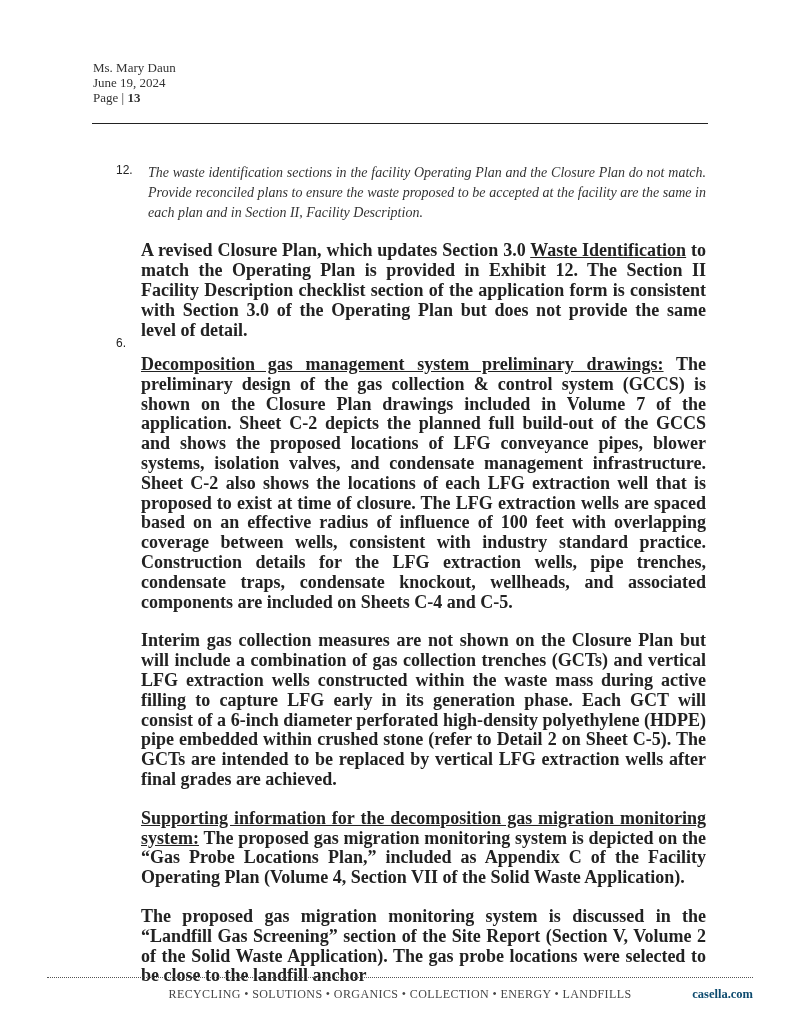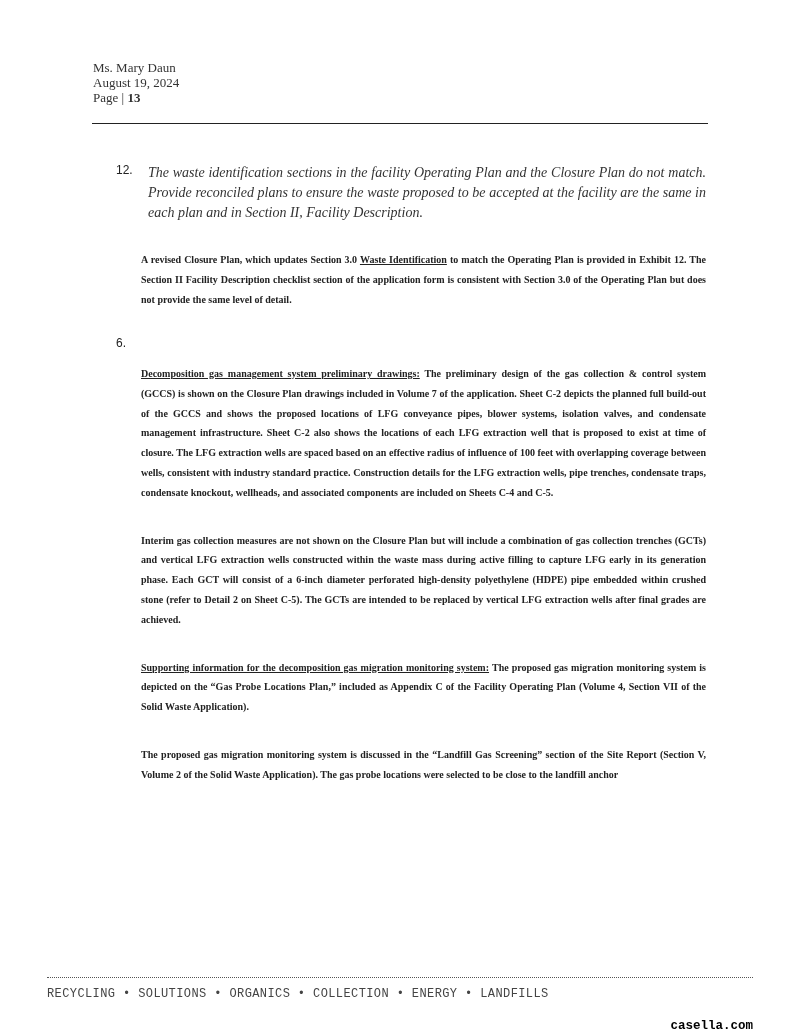--- a/index.html
+++ b/index.html
@@ -3,32 +3,32 @@
 <meta charset="utf-8">
 <style>
   html, body { margin: 0; padding: 0; background: #ffffff; }
   body { width: 800px; height: 1035px; position: relative; overflow: hidden; color: #222; font-family: "DejaVu Serif", serif; }
   .header { position: absolute; left: 93px; top: 60px; font-size: 13px; line-height: 15px; color: #333; font-family: "Liberation Serif", serif; }
   .header .b { font-weight: bold; }
   .rule { position: absolute; left: 92px; top: 123px; width: 616px; height: 1px; background: #222; }
   .item { position: absolute; left: 116px; width: 590px; }
   .num { position: absolute; left: 0; top: 0; font-size: 12px; font-family: "Liberation Sans", sans-serif; }
   .q { margin-left: 32px; font-style: italic; font-size: 14px; line-height: 19.8px; text-align: justify; color: #333; font-family: "Liberation Serif", serif; }
-  .a { margin-left: 25px; font-weight: bold; font-size: 10px; line-height: 19.8px; text-align: justify; color: #222; font-family: "Liberation Serif", serif; margin-top: 28px; }
+  .a { margin-left: 25px; font-weight: bold; font-size: 18px; line-height: 19.8px; text-align: justify; color: #222; font-family: "Liberation Serif", serif; margin-top: 19px; }
   .u { text-decoration: underline; }
   .footer-rule { position: absolute; left: 47px; top: 977px; width: 706px; border-top: 1px dotted #555; }
-  .footer { position: absolute; left: 47px; top: 987px; width: 706px; font-family: Liberation Mono, monospace; font-size: 12px; color: #444; letter-spacing: 0.4px; }
-  .footer .site { position: absolute; right: 0; top: 0; font-weight: bold; color: #000000; letter-spacing: 0; font-size: 12.5px; margin-top: 32px; }
+  .footer { position: absolute; left: 47px; top: 987px; width: 706px; font-family: Liberation Serif, serif; font-size: 12px; color: #444; letter-spacing: 0.4px; text-align: center; }
+  .footer .site { position: absolute; right: 0; top: 0; font-weight: bold; color: #0c4a6e; letter-spacing: 0; font-size: 12.5px; }
 </style>
 </head>
 <body>
 
 <div class="header">
   <div>Ms. Mary Daun</div>
-  <div>August 19, 2024</div>
+  <div>June 19, 2024</div>
   <div><span>Page | </span><span class="b">13</span></div>
 </div>
 <div class="rule"></div>
 
 <div class="item" style="top:163px;">
   <span class="num">12.</span>
   <div class="q">The waste identification sections in the facility Operating Plan and the Closure Plan do not match. Provide reconciled plans to ensure the waste proposed to be accepted at the facility are the same in each plan and in Section II, Facility Description.</div>
   <div class="a"><span>A revised Closure Plan, which updates Section 3.0 </span><span class="u">Waste Identification</span><span> to match the Operating Plan is provided in Exhibit 12.  The Section II Facility Description checklist section of the application form is consistent with Section 3.0 of the Operating Plan but does not provide the same level of detail.</span></div>
 </div>
 

